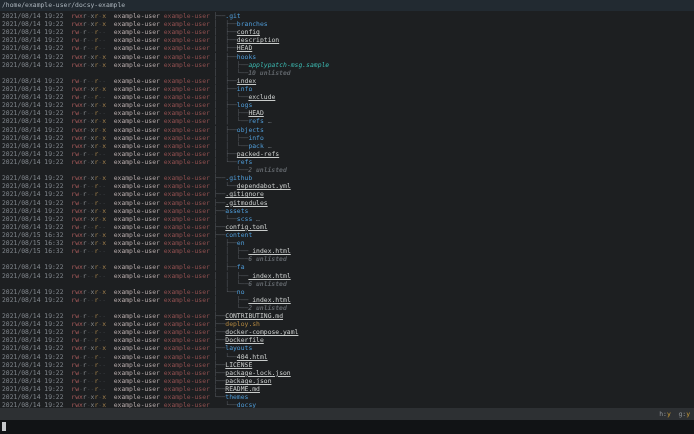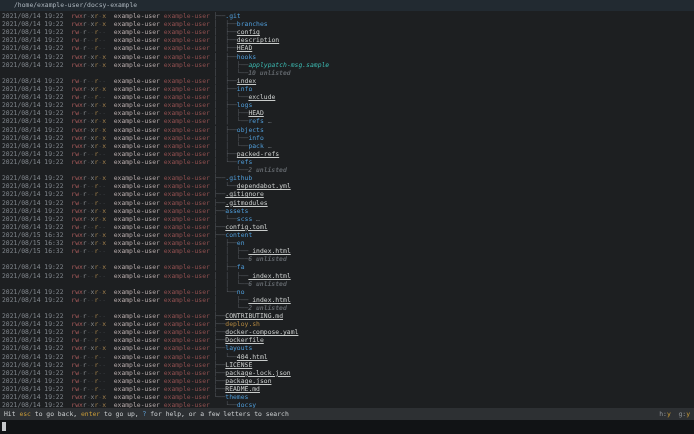--- a/index.html
+++ b/index.html
@@ -1,20 +1,20 @@
 <!DOCTYPE html>
 <html><head>
 <meta charset="utf-8">
 <style>
   html,body{margin:0;padding:0;background:#1d1f21;}
   body{width:694px;height:434px;position:relative;overflow:hidden;
        font-family:"DejaVu Sans Mono",monospace;font-size:6.4px;line-height:8.12px;
        -webkit-font-smoothing:antialiased;}
   .pathbar{position:absolute;top:0;left:0;width:694px;height:11px;background:#222a31;
-           color:#a9b2ba;display:flex;align-items:center;padding-left:14px;box-sizing:border-box;}
+           color:#a9b2ba;display:flex;align-items:center;padding-left:2px;box-sizing:border-box;}
   .tree{position:absolute;top:12px;left:2px;white-space:pre;}
   .row{height:8.12px;white-space:pre;}
   .c-date{color:#80868c;text-align:center;}
   .perm-u{color:#a85b5b;}
   .perm-g{color:#85898d;}
   .perm-o{color:#a3824d;}
   .perm-dash{color:#3a3e42;}
   .c-owner{color:#b3a7a7;}
   .c-group{color:#8f4f4f;}
   .tree-glyph{color:#565b60;}
@@ -37,18 +37,17 @@
 </head>
 <body>
 
 <div class="pathbar">
   <span>/home/example-user/docsy-example</span>
 </div>
 
 <div class="tree" id="tree"><div class="row"><span class="c-date">2021/08/14 19:22  </span><span class="perm-u">r</span><span class="perm-u">w</span><span class="perm-u">x</span><span class="perm-g">r</span><span class="perm-dash">-</span><span class="perm-g">x</span><span class="perm-o">r</span><span class="perm-dash">-</span><span class="perm-o">x</span><span>  </span><span class="c-owner">example-user</span><span> </span><span class="c-group">example-user</span><span> </span><span class="tree-glyph">├──</span><span class="n-dir">.git</span></div><div class="row"><span class="c-date">2021/08/14 19:22  </span><span class="perm-u">r</span><span class="perm-u">w</span><span class="perm-u">x</span><span class="perm-g">r</span><span class="perm-dash">-</span><span class="perm-g">x</span><span class="perm-o">r</span><span class="perm-dash">-</span><span class="perm-o">x</span><span>  </span><span class="c-owner">example-user</span><span> </span><span class="c-group">example-user</span><span> </span><span class="tree-glyph">│  ├──</span><span class="n-dir">branches</span></div><div class="row"><span class="c-date">2021/08/14 19:22  </span><span class="perm-u">r</span><span class="perm-u">w</span><span class="perm-dash">-</span><span class="perm-g">r</span><span class="perm-dash">-</span><span class="perm-dash">-</span><span class="perm-o">r</span><span class="perm-dash">-</span><span class="perm-dash">-</span><span>  </span><span class="c-owner">example-user</span><span> </span><span class="c-group">example-user</span><span> </span><span class="tree-glyph">│  ├──</span><span class="n-file">config</span></div><div class="row"><span class="c-date">2021/08/14 19:22  </span><span class="perm-u">r</span><span class="perm-u">w</span><span class="perm-dash">-</span><span class="perm-g">r</span><span class="perm-dash">-</span><span class="perm-dash">-</span><span class="perm-o">r</span><span class="perm-dash">-</span><span class="perm-dash">-</span><span>  </span><span class="c-owner">example-user</span><span> </span><span class="c-group">example-user</span><span> </span><span class="tree-glyph">│  ├──</span><span class="n-file">description</span></div><div class="row"><span class="c-date">2021/08/14 19:22  </span><span class="perm-u">r</span><span class="perm-u">w</span><span class="perm-dash">-</span><span class="perm-g">r</span><span class="perm-dash">-</span><span class="perm-dash">-</span><span class="perm-o">r</span><span class="perm-dash">-</span><span class="perm-dash">-</span><span>  </span><span class="c-owner">example-user</span><span> </span><span class="c-group">example-user</span><span> </span><span class="tree-glyph">│  ├──</span><span class="n-file">HEAD</span></div><div class="row"><span class="c-date">2021/08/14 19:22  </span><span class="perm-u">r</span><span class="perm-u">w</span><span class="perm-u">x</span><span class="perm-g">r</span><span class="perm-dash">-</span><span class="perm-g">x</span><span class="perm-o">r</span><span class="perm-dash">-</span><span class="perm-o">x</span><span>  </span><span class="c-owner">example-user</span><span> </span><span class="c-group">example-user</span><span> </span><span class="tree-glyph">│  ├──</span><span class="n-dir">hooks</span></div><div class="row"><span class="c-date">2021/08/14 19:22  </span><span class="perm-u">r</span><span class="perm-u">w</span><span class="perm-u">x</span><span class="perm-g">r</span><span class="perm-dash">-</span><span class="perm-g">x</span><span class="perm-o">r</span><span class="perm-dash">-</span><span class="perm-o">x</span><span>  </span><span class="c-owner">example-user</span><span> </span><span class="c-group">example-user</span><span> </span><span class="tree-glyph">│  │  ├──</span><span class="n-sample">applypatch-msg.sample</span></div><div class="row"><span>                                                       </span><span class="tree-glyph">│  │  └──</span><span class="n-unlisted">10 unlisted</span></div><div class="row"><span class="c-date">2021/08/14 19:22  </span><span class="perm-u">r</span><span class="perm-u">w</span><span class="perm-dash">-</span><span class="perm-g">r</span><span class="perm-dash">-</span><span class="perm-dash">-</span><span class="perm-o">r</span><span class="perm-dash">-</span><span class="perm-dash">-</span><span>  </span><span class="c-owner">example-user</span><span> </span><span class="c-group">example-user</span><span> </span><span class="tree-glyph">│  ├──</span><span class="n-file">index</span></div><div class="row"><span class="c-date">2021/08/14 19:22  </span><span class="perm-u">r</span><span class="perm-u">w</span><span class="perm-u">x</span><span class="perm-g">r</span><span class="perm-dash">-</span><span class="perm-g">x</span><span class="perm-o">r</span><span class="perm-dash">-</span><span class="perm-o">x</span><span>  </span><span class="c-owner">example-user</span><span> </span><span class="c-group">example-user</span><span> </span><span class="tree-glyph">│  ├──</span><span class="n-dir">info</span></div><div class="row"><span class="c-date">2021/08/14 19:22  </span><span class="perm-u">r</span><span class="perm-u">w</span><span class="perm-dash">-</span><span class="perm-g">r</span><span class="perm-dash">-</span><span class="perm-dash">-</span><span class="perm-o">r</span><span class="perm-dash">-</span><span class="perm-dash">-</span><span>  </span><span class="c-owner">example-user</span><span> </span><span class="c-group">example-user</span><span> </span><span class="tree-glyph">│  │  └──</span><span class="n-file">exclude</span></div><div class="row"><span class="c-date">2021/08/14 19:22  </span><span class="perm-u">r</span><span class="perm-u">w</span><span class="perm-u">x</span><span class="perm-g">r</span><span class="perm-dash">-</span><span class="perm-g">x</span><span class="perm-o">r</span><span class="perm-dash">-</span><span class="perm-o">x</span><span>  </span><span class="c-owner">example-user</span><span> </span><span class="c-group">example-user</span><span> </span><span class="tree-glyph">│  ├──</span><span class="n-dir">logs</span></div><div class="row"><span class="c-date">2021/08/14 19:22  </span><span class="perm-u">r</span><span class="perm-u">w</span><span class="perm-dash">-</span><span class="perm-g">r</span><span class="perm-dash">-</span><span class="perm-dash">-</span><span class="perm-o">r</span><span class="perm-dash">-</span><span class="perm-dash">-</span><span>  </span><span class="c-owner">example-user</span><span> </span><span class="c-group">example-user</span><span> </span><span class="tree-glyph">│  │  ├──</span><span class="n-file">HEAD</span></div><div class="row"><span class="c-date">2021/08/14 19:22  </span><span class="perm-u">r</span><span class="perm-u">w</span><span class="perm-u">x</span><span class="perm-g">r</span><span class="perm-dash">-</span><span class="perm-g">x</span><span class="perm-o">r</span><span class="perm-dash">-</span><span class="perm-o">x</span><span>  </span><span class="c-owner">example-user</span><span> </span><span class="c-group">example-user</span><span> </span><span class="tree-glyph">│  │  └──</span><span class="n-dir">refs</span><span class="suffix"> …</span></div><div class="row"><span class="c-date">2021/08/14 19:22  </span><span class="perm-u">r</span><span class="perm-u">w</span><span class="perm-u">x</span><span class="perm-g">r</span><span class="perm-dash">-</span><span class="perm-g">x</span><span class="perm-o">r</span><span class="perm-dash">-</span><span class="perm-o">x</span><span>  </span><span class="c-owner">example-user</span><span> </span><span class="c-group">example-user</span><span> </span><span class="tree-glyph">│  ├──</span><span class="n-dir">objects</span></div><div class="row"><span class="c-date">2021/08/14 19:22  </span><span class="perm-u">r</span><span class="perm-u">w</span><span class="perm-u">x</span><span class="perm-g">r</span><span class="perm-dash">-</span><span class="perm-g">x</span><span class="perm-o">r</span><span class="perm-dash">-</span><span class="perm-o">x</span><span>  </span><span class="c-owner">example-user</span><span> </span><span class="c-group">example-user</span><span> </span><span class="tree-glyph">│  │  ├──</span><span class="n-dir">info</span></div><div class="row"><span class="c-date">2021/08/14 19:22  </span><span class="perm-u">r</span><span class="perm-u">w</span><span class="perm-u">x</span><span class="perm-g">r</span><span class="perm-dash">-</span><span class="perm-g">x</span><span class="perm-o">r</span><span class="perm-dash">-</span><span class="perm-o">x</span><span>  </span><span class="c-owner">example-user</span><span> </span><span class="c-group">example-user</span><span> </span><span class="tree-glyph">│  │  └──</span><span class="n-dir">pack</span><span class="suffix"> …</span></div><div class="row"><span class="c-date">2021/08/14 19:22  </span><span class="perm-u">r</span><span class="perm-u">w</span><span class="perm-dash">-</span><span class="perm-g">r</span><span class="perm-dash">-</span><span class="perm-dash">-</span><span class="perm-o">r</span><span class="perm-dash">-</span><span class="perm-dash">-</span><span>  </span><span class="c-owner">example-user</span><span> </span><span class="c-group">example-user</span><span> </span><span class="tree-glyph">│  ├──</span><span class="n-file">packed-refs</span></div><div class="row"><span class="c-date">2021/08/14 19:22  </span><span class="perm-u">r</span><span class="perm-u">w</span><span class="perm-u">x</span><span class="perm-g">r</span><span class="perm-dash">-</span><span class="perm-g">x</span><span class="perm-o">r</span><span class="perm-dash">-</span><span class="perm-o">x</span><span>  </span><span class="c-owner">example-user</span><span> </span><span class="c-group">example-user</span><span> </span><span class="tree-glyph">│  └──</span><span class="n-dir">refs</span></div><div class="row"><span>                                                       </span><span class="tree-glyph">│     └──</span><span class="n-unlisted">2 unlisted</span></div><div class="row"><span class="c-date">2021/08/14 19:22  </span><span class="perm-u">r</span><span class="perm-u">w</span><span class="perm-u">x</span><span class="perm-g">r</span><span class="perm-dash">-</span><span class="perm-g">x</span><span class="perm-o">r</span><span class="perm-dash">-</span><span class="perm-o">x</span><span>  </span><span class="c-owner">example-user</span><span> </span><span class="c-group">example-user</span><span> </span><span class="tree-glyph">├──</span><span class="n-dir">.github</span></div><div class="row"><span class="c-date">2021/08/14 19:22  </span><span class="perm-u">r</span><span class="perm-u">w</span><span class="perm-dash">-</span><span class="perm-g">r</span><span class="perm-dash">-</span><span class="perm-dash">-</span><span class="perm-o">r</span><span class="perm-dash">-</span><span class="perm-dash">-</span><span>  </span><span class="c-owner">example-user</span><span> </span><span class="c-group">example-user</span><span> </span><span class="tree-glyph">│  └──</span><span class="n-file">dependabot.yml</span></div><div class="row"><span class="c-date">2021/08/14 19:22  </span><span class="perm-u">r</span><span class="perm-u">w</span><span class="perm-dash">-</span><span class="perm-g">r</span><span class="perm-dash">-</span><span class="perm-dash">-</span><span class="perm-o">r</span><span class="perm-dash">-</span><span class="perm-dash">-</span><span>  </span><span class="c-owner">example-user</span><span> </span><span class="c-group">example-user</span><span> </span><span class="tree-glyph">├──</span><span class="n-file">.gitignore</span></div><div class="row"><span class="c-date">2021/08/14 19:22  </span><span class="perm-u">r</span><span class="perm-u">w</span><span class="perm-dash">-</span><span class="perm-g">r</span><span class="perm-dash">-</span><span class="perm-dash">-</span><span class="perm-o">r</span><span class="perm-dash">-</span><span class="perm-dash">-</span><span>  </span><span class="c-owner">example-user</span><span> </span><span class="c-group">example-user</span><span> </span><span class="tree-glyph">├──</span><span class="n-file">.gitmodules</span></div><div class="row"><span class="c-date">2021/08/14 19:22  </span><span class="perm-u">r</span><span class="perm-u">w</span><span class="perm-u">x</span><span class="perm-g">r</span><span class="perm-dash">-</span><span class="perm-g">x</span><span class="perm-o">r</span><span class="perm-dash">-</span><span class="perm-o">x</span><span>  </span><span class="c-owner">example-user</span><span> </span><span class="c-group">example-user</span><span> </span><span class="tree-glyph">├──</span><span class="n-dir">assets</span></div><div class="row"><span class="c-date">2021/08/14 19:22  </span><span class="perm-u">r</span><span class="perm-u">w</span><span class="perm-u">x</span><span class="perm-g">r</span><span class="perm-dash">-</span><span class="perm-g">x</span><span class="perm-o">r</span><span class="perm-dash">-</span><span class="perm-o">x</span><span>  </span><span class="c-owner">example-user</span><span> </span><span class="c-group">example-user</span><span> </span><span class="tree-glyph">│  └──</span><span class="n-dir">scss</span><span class="suffix"> …</span></div><div class="row"><span class="c-date">2021/08/14 19:22  </span><span class="perm-u">r</span><span class="perm-u">w</span><span class="perm-dash">-</span><span class="perm-g">r</span><span class="perm-dash">-</span><span class="perm-dash">-</span><span class="perm-o">r</span><span class="perm-dash">-</span><span class="perm-dash">-</span><span>  </span><span class="c-owner">example-user</span><span> </span><span class="c-group">example-user</span><span> </span><span class="tree-glyph">├──</span><span class="n-file">config.toml</span></div><div class="row"><span class="c-date">2021/08/15 16:32  </span><span class="perm-u">r</span><span class="perm-u">w</span><span class="perm-u">x</span><span class="perm-g">r</span><span class="perm-dash">-</span><span class="perm-g">x</span><span class="perm-o">r</span><span class="perm-dash">-</span><span class="perm-o">x</span><span>  </span><span class="c-owner">example-user</span><span> </span><span class="c-group">example-user</span><span> </span><span class="tree-glyph">├──</span><span class="n-dir">content</span></div><div class="row"><span class="c-date">2021/08/15 16:32  </span><span class="perm-u">r</span><span class="perm-u">w</span><span class="perm-u">x</span><span class="perm-g">r</span><span class="perm-dash">-</span><span class="perm-g">x</span><span class="perm-o">r</span><span class="perm-dash">-</span><span class="perm-o">x</span><span>  </span><span class="c-owner">example-user</span><span> </span><span class="c-group">example-user</span><span> </span><span class="tree-glyph">│  ├──</span><span class="n-dir">en</span></div><div class="row"><span class="c-date">2021/08/15 16:32  </span><span class="perm-u">r</span><span class="perm-u">w</span><span class="perm-dash">-</span><span class="perm-g">r</span><span class="perm-dash">-</span><span class="perm-dash">-</span><span class="perm-o">r</span><span class="perm-dash">-</span><span class="perm-dash">-</span><span>  </span><span class="c-owner">example-user</span><span> </span><span class="c-group">example-user</span><span> </span><span class="tree-glyph">│  │  ├──</span><span class="n-file">_index.html</span></div><div class="row"><span>                                                       </span><span class="tree-glyph">│  │  └──</span><span class="n-unlisted">6 unlisted</span></div><div class="row"><span class="c-date">2021/08/14 19:22  </span><span class="perm-u">r</span><span class="perm-u">w</span><span class="perm-u">x</span><span class="perm-g">r</span><span class="perm-dash">-</span><span class="perm-g">x</span><span class="perm-o">r</span><span class="perm-dash">-</span><span class="perm-o">x</span><span>  </span><span class="c-owner">example-user</span><span> </span><span class="c-group">example-user</span><span> </span><span class="tree-glyph">│  ├──</span><span class="n-dir">fa</span></div><div class="row"><span class="c-date">2021/08/14 19:22  </span><span class="perm-u">r</span><span class="perm-u">w</span><span class="perm-dash">-</span><span class="perm-g">r</span><span class="perm-dash">-</span><span class="perm-dash">-</span><span class="perm-o">r</span><span class="perm-dash">-</span><span class="perm-dash">-</span><span>  </span><span class="c-owner">example-user</span><span> </span><span class="c-group">example-user</span><span> </span><span class="tree-glyph">│  │  ├──</span><span class="n-file">_index.html</span></div><div class="row"><span>                                                       </span><span class="tree-glyph">│  │  └──</span><span class="n-unlisted">6 unlisted</span></div><div class="row"><span class="c-date">2021/08/14 19:22  </span><span class="perm-u">r</span><span class="perm-u">w</span><span class="perm-u">x</span><span class="perm-g">r</span><span class="perm-dash">-</span><span class="perm-g">x</span><span class="perm-o">r</span><span class="perm-dash">-</span><span class="perm-o">x</span><span>  </span><span class="c-owner">example-user</span><span> </span><span class="c-group">example-user</span><span> </span><span class="tree-glyph">│  └──</span><span class="n-dir">no</span></div><div class="row"><span class="c-date">2021/08/14 19:22  </span><span class="perm-u">r</span><span class="perm-u">w</span><span class="perm-dash">-</span><span class="perm-g">r</span><span class="perm-dash">-</span><span class="perm-dash">-</span><span class="perm-o">r</span><span class="perm-dash">-</span><span class="perm-dash">-</span><span>  </span><span class="c-owner">example-user</span><span> </span><span class="c-group">example-user</span><span> </span><span class="tree-glyph">│     ├──</span><span class="n-file">_index.html</span></div><div class="row"><span>                                                       </span><span class="tree-glyph">│     └──</span><span class="n-unlisted">2 unlisted</span></div><div class="row"><span class="c-date">2021/08/14 19:22  </span><span class="perm-u">r</span><span class="perm-u">w</span><span class="perm-dash">-</span><span class="perm-g">r</span><span class="perm-dash">-</span><span class="perm-dash">-</span><span class="perm-o">r</span><span class="perm-dash">-</span><span class="perm-dash">-</span><span>  </span><span class="c-owner">example-user</span><span> </span><span class="c-group">example-user</span><span> </span><span class="tree-glyph">├──</span><span class="n-file">CONTRIBUTING.md</span></div><div class="row"><span class="c-date">2021/08/14 19:22  </span><span class="perm-u">r</span><span class="perm-u">w</span><span class="perm-u">x</span><span class="perm-g">r</span><span class="perm-dash">-</span><span class="perm-g">x</span><span class="perm-o">r</span><span class="perm-dash">-</span><span class="perm-o">x</span><span>  </span><span class="c-owner">example-user</span><span> </span><span class="c-group">example-user</span><span> </span><span class="tree-glyph">├──</span><span class="n-exe">deploy.sh</span></div><div class="row"><span class="c-date">2021/08/14 19:22  </span><span class="perm-u">r</span><span class="perm-u">w</span><span class="perm-dash">-</span><span class="perm-g">r</span><span class="perm-dash">-</span><span class="perm-dash">-</span><span class="perm-o">r</span><span class="perm-dash">-</span><span class="perm-dash">-</span><span>  </span><span class="c-owner">example-user</span><span> </span><span class="c-group">example-user</span><span> </span><span class="tree-glyph">├──</span><span class="n-file">docker-compose.yaml</span></div><div class="row"><span class="c-date">2021/08/14 19:22  </span><span class="perm-u">r</span><span class="perm-u">w</span><span class="perm-dash">-</span><span class="perm-g">r</span><span class="perm-dash">-</span><span class="perm-dash">-</span><span class="perm-o">r</span><span class="perm-dash">-</span><span class="perm-dash">-</span><span>  </span><span class="c-owner">example-user</span><span> </span><span class="c-group">example-user</span><span> </span><span class="tree-glyph">├──</span><span class="n-file">Dockerfile</span></div><div class="row"><span class="c-date">2021/08/14 19:22  </span><span class="perm-u">r</span><span class="perm-u">w</span><span class="perm-u">x</span><span class="perm-g">r</span><span class="perm-dash">-</span><span class="perm-g">x</span><span class="perm-o">r</span><span class="perm-dash">-</span><span class="perm-o">x</span><span>  </span><span class="c-owner">example-user</span><span> </span><span class="c-group">example-user</span><span> </span><span class="tree-glyph">├──</span><span class="n-dir">layouts</span></div><div class="row"><span class="c-date">2021/08/14 19:22  </span><span class="perm-u">r</span><span class="perm-u">w</span><span class="perm-dash">-</span><span class="perm-g">r</span><span class="perm-dash">-</span><span class="perm-dash">-</span><span class="perm-o">r</span><span class="perm-dash">-</span><span class="perm-dash">-</span><span>  </span><span class="c-owner">example-user</span><span> </span><span class="c-group">example-user</span><span> </span><span class="tree-glyph">│  └──</span><span class="n-file">404.html</span></div><div class="row"><span class="c-date">2021/08/14 19:22  </span><span class="perm-u">r</span><span class="perm-u">w</span><span class="perm-dash">-</span><span class="perm-g">r</span><span class="perm-dash">-</span><span class="perm-dash">-</span><span class="perm-o">r</span><span class="perm-dash">-</span><span class="perm-dash">-</span><span>  </span><span class="c-owner">example-user</span><span> </span><span class="c-group">example-user</span><span> </span><span class="tree-glyph">├──</span><span class="n-file">LICENSE</span></div><div class="row"><span class="c-date">2021/08/14 19:22  </span><span class="perm-u">r</span><span class="perm-u">w</span><span class="perm-dash">-</span><span class="perm-g">r</span><span class="perm-dash">-</span><span class="perm-dash">-</span><span class="perm-o">r</span><span class="perm-dash">-</span><span class="perm-dash">-</span><span>  </span><span class="c-owner">example-user</span><span> </span><span class="c-group">example-user</span><span> </span><span class="tree-glyph">├──</span><span class="n-file">package-lock.json</span></div><div class="row"><span class="c-date">2021/08/14 19:22  </span><span class="perm-u">r</span><span class="perm-u">w</span><span class="perm-dash">-</span><span class="perm-g">r</span><span class="perm-dash">-</span><span class="perm-dash">-</span><span class="perm-o">r</span><span class="perm-dash">-</span><span class="perm-dash">-</span><span>  </span><span class="c-owner">example-user</span><span> </span><span class="c-group">example-user</span><span> </span><span class="tree-glyph">├──</span><span class="n-file">package.json</span></div><div class="row"><span class="c-date">2021/08/14 19:22  </span><span class="perm-u">r</span><span class="perm-u">w</span><span class="perm-dash">-</span><span class="perm-g">r</span><span class="perm-dash">-</span><span class="perm-dash">-</span><span class="perm-o">r</span><span class="perm-dash">-</span><span class="perm-dash">-</span><span>  </span><span class="c-owner">example-user</span><span> </span><span class="c-group">example-user</span><span> </span><span class="tree-glyph">├──</span><span class="n-file">README.md</span></div><div class="row"><span class="c-date">2021/08/14 19:22  </span><span class="perm-u">r</span><span class="perm-u">w</span><span class="perm-u">x</span><span class="perm-g">r</span><span class="perm-dash">-</span><span class="perm-g">x</span><span class="perm-o">r</span><span class="perm-dash">-</span><span class="perm-o">x</span><span>  </span><span class="c-owner">example-user</span><span> </span><span class="c-group">example-user</span><span> </span><span class="tree-glyph">└──</span><span class="n-dir">themes</span></div><div class="row"><span class="c-date">2021/08/14 19:22  </span><span class="perm-u">r</span><span class="perm-u">w</span><span class="perm-u">x</span><span class="perm-g">r</span><span class="perm-dash">-</span><span class="perm-g">x</span><span class="perm-o">r</span><span class="perm-dash">-</span><span class="perm-o">x</span><span>  </span><span class="c-owner">example-user</span><span> </span><span class="c-group">example-user</span><span> </span><span class="tree-glyph">   └──</span><span class="n-dir">docsy</span></div></div>
 
 <div class="statusbar">
-  <span id="status-segments"><span>Hit </span><span class="k-gold">esc</span><span> to go back, </span><span class="k-gold">enter</span><span> to go up, </span><span class="k-blue">?</span><span> for help, or a few letters to search</span></span>
   <span class="flags" id="status-flags"><span class="flag-key">h:</span><span class="flag-val">y</span><span>  </span><span class="flag-key">g:</span><span class="flag-val">y</span></span>
 </div>
 
 <div class="inputline"></div>
 <div class="cursor"></div>
 
 </body></html>

